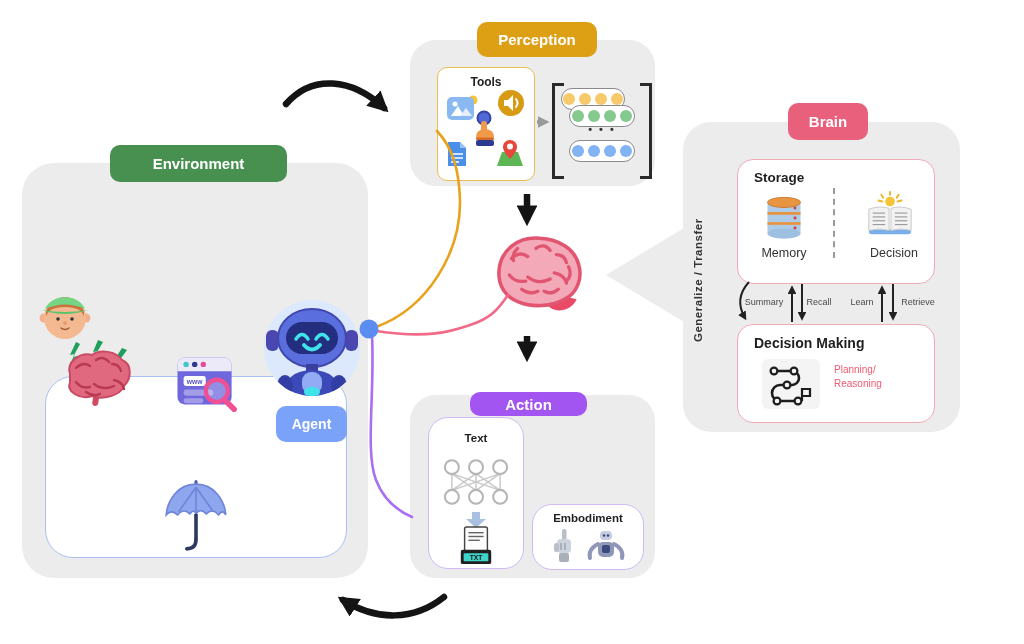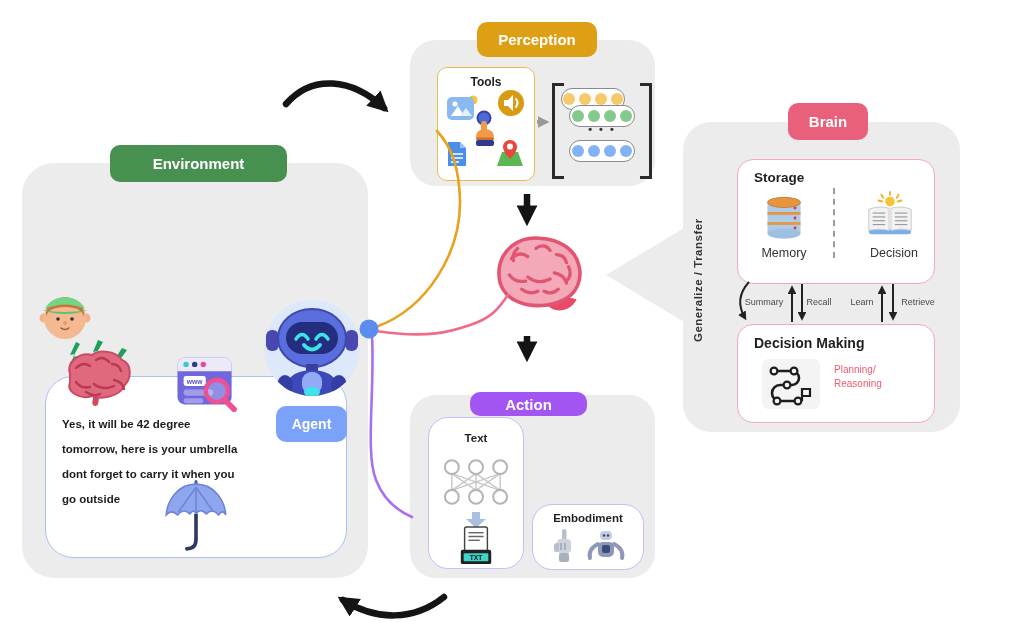--- a/index.html
+++ b/index.html
@@ -89,24 +89,20 @@
       <path d="M7,22 A21,17 0 0 1 47,22 Q27,13 7,22 Z" fill="#74d684"></path>
       <path d="M4,23 Q27,31 50,23 Q27,27 4,23 Z" fill="#5bc36e"></path>
       <circle cx="20" cy="32" r="1.8" fill="#333"></circle>
         <circle cx="34" cy="32" r="1.8" fill="#333"></circle>
       <circle cx="27" cy="36" r="2" fill="#e89a6e"></circle>
       <path d="M23,41 Q27,44 31,41" stroke="#9c5a34" stroke-width="1.5" fill="none" stroke-linecap="round"></path>
     </svg>
   </div>
 
   <div class="whitebox bubble-reply"></div>
-  <div class="reply-txt">Yes, it will be 42 degree
-tomorrow, here is your umbrella
-dont forget to carry it when you
-go outside</div>
 
   <div class="abs" style="left:56px;top:340px;width:82px;height:70px;z-index:3;">
     <svg width="82" height="70" viewBox="0 0 82 70">
       <polygon points="20,2 14,15 19,14 12,28 22,16 17,17 24,4" fill="#1f9e5c"></polygon>
       <polygon points="42,0 37,12 42,11 36,24 45,13 40,14 47,2" fill="#1f9e5c"></polygon>
       <polygon points="66,8 59,19 64,18 58,30 68,20 63,21 71,10" fill="#1f9e5c"></polygon>
       <rect x="37" y="50" width="6" height="16" rx="3" fill="#d14a5e" transform="rotate(8 40 58)"></rect>
       <path d="M14,34 C10,22 24,12 36,15 C44,9 60,11 66,20 C76,24 76,38 68,46 C64,56 46,60 36,56 C24,60 10,52 14,42 Z" fill="#e0697f" stroke="#c94b63" stroke-width="2"></path>
       <g stroke="#b83a52" stroke-width="2.4" fill="none" stroke-linecap="round">
         <path d="M20,28 q7,-7 14,-2"></path>

